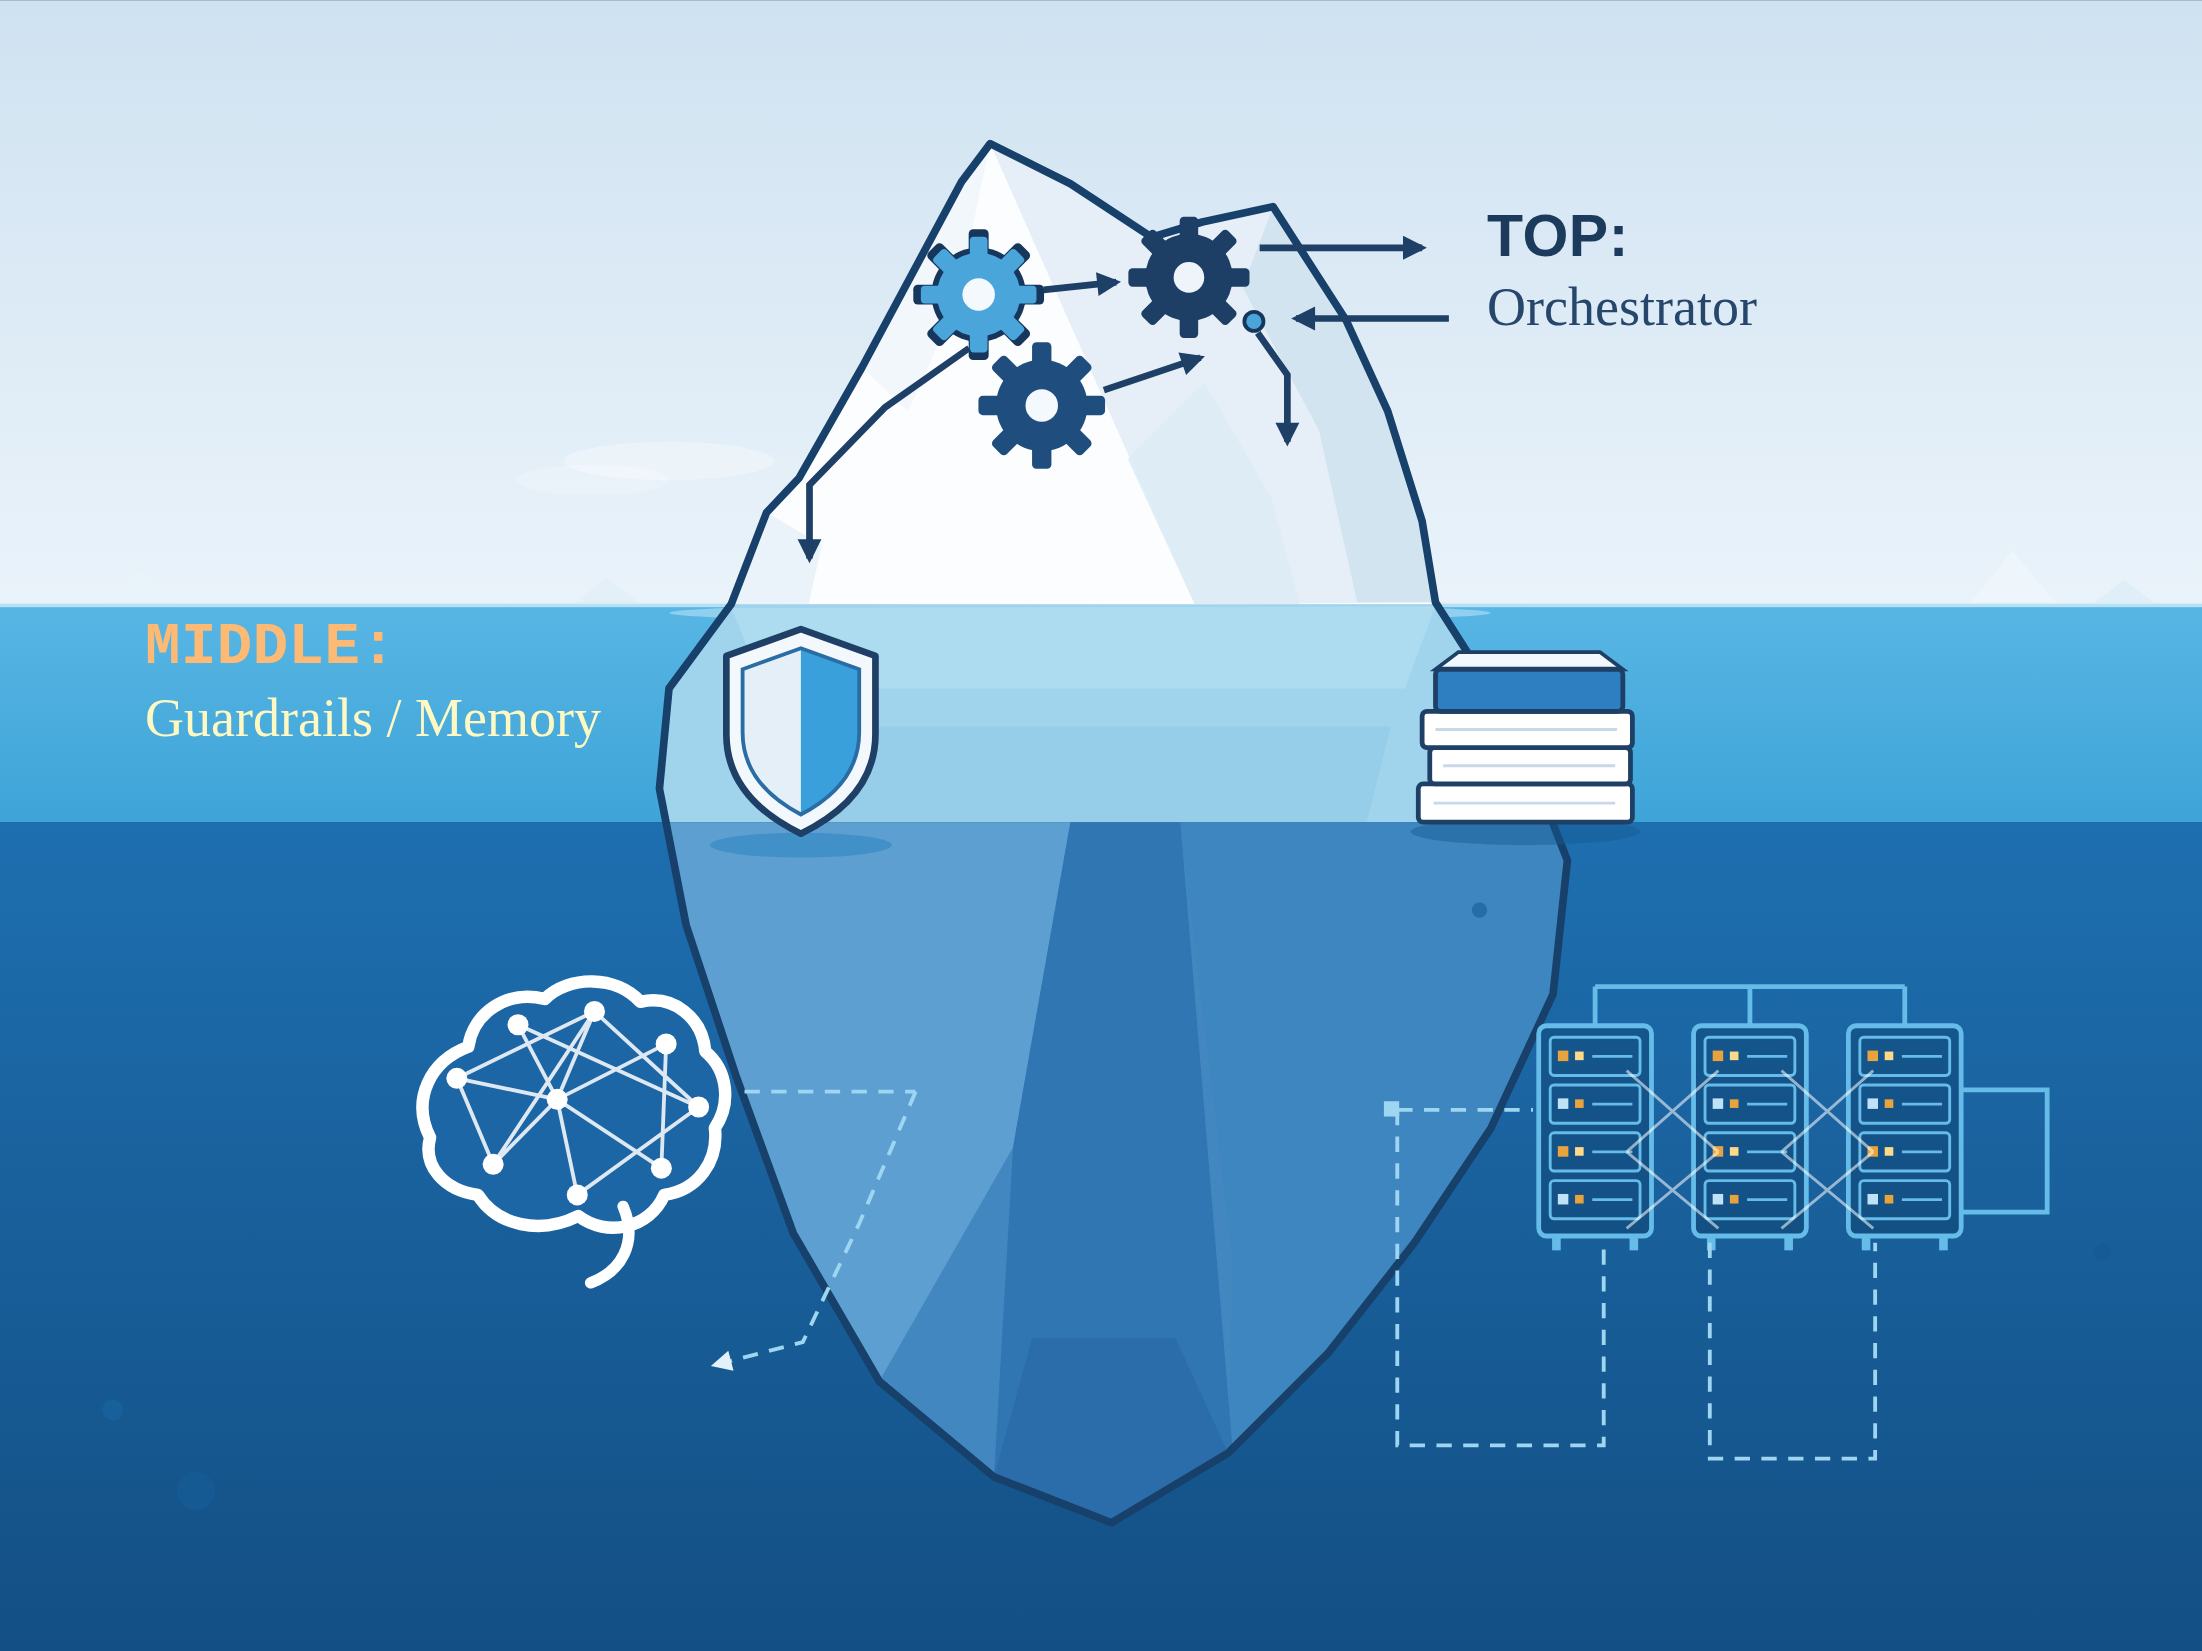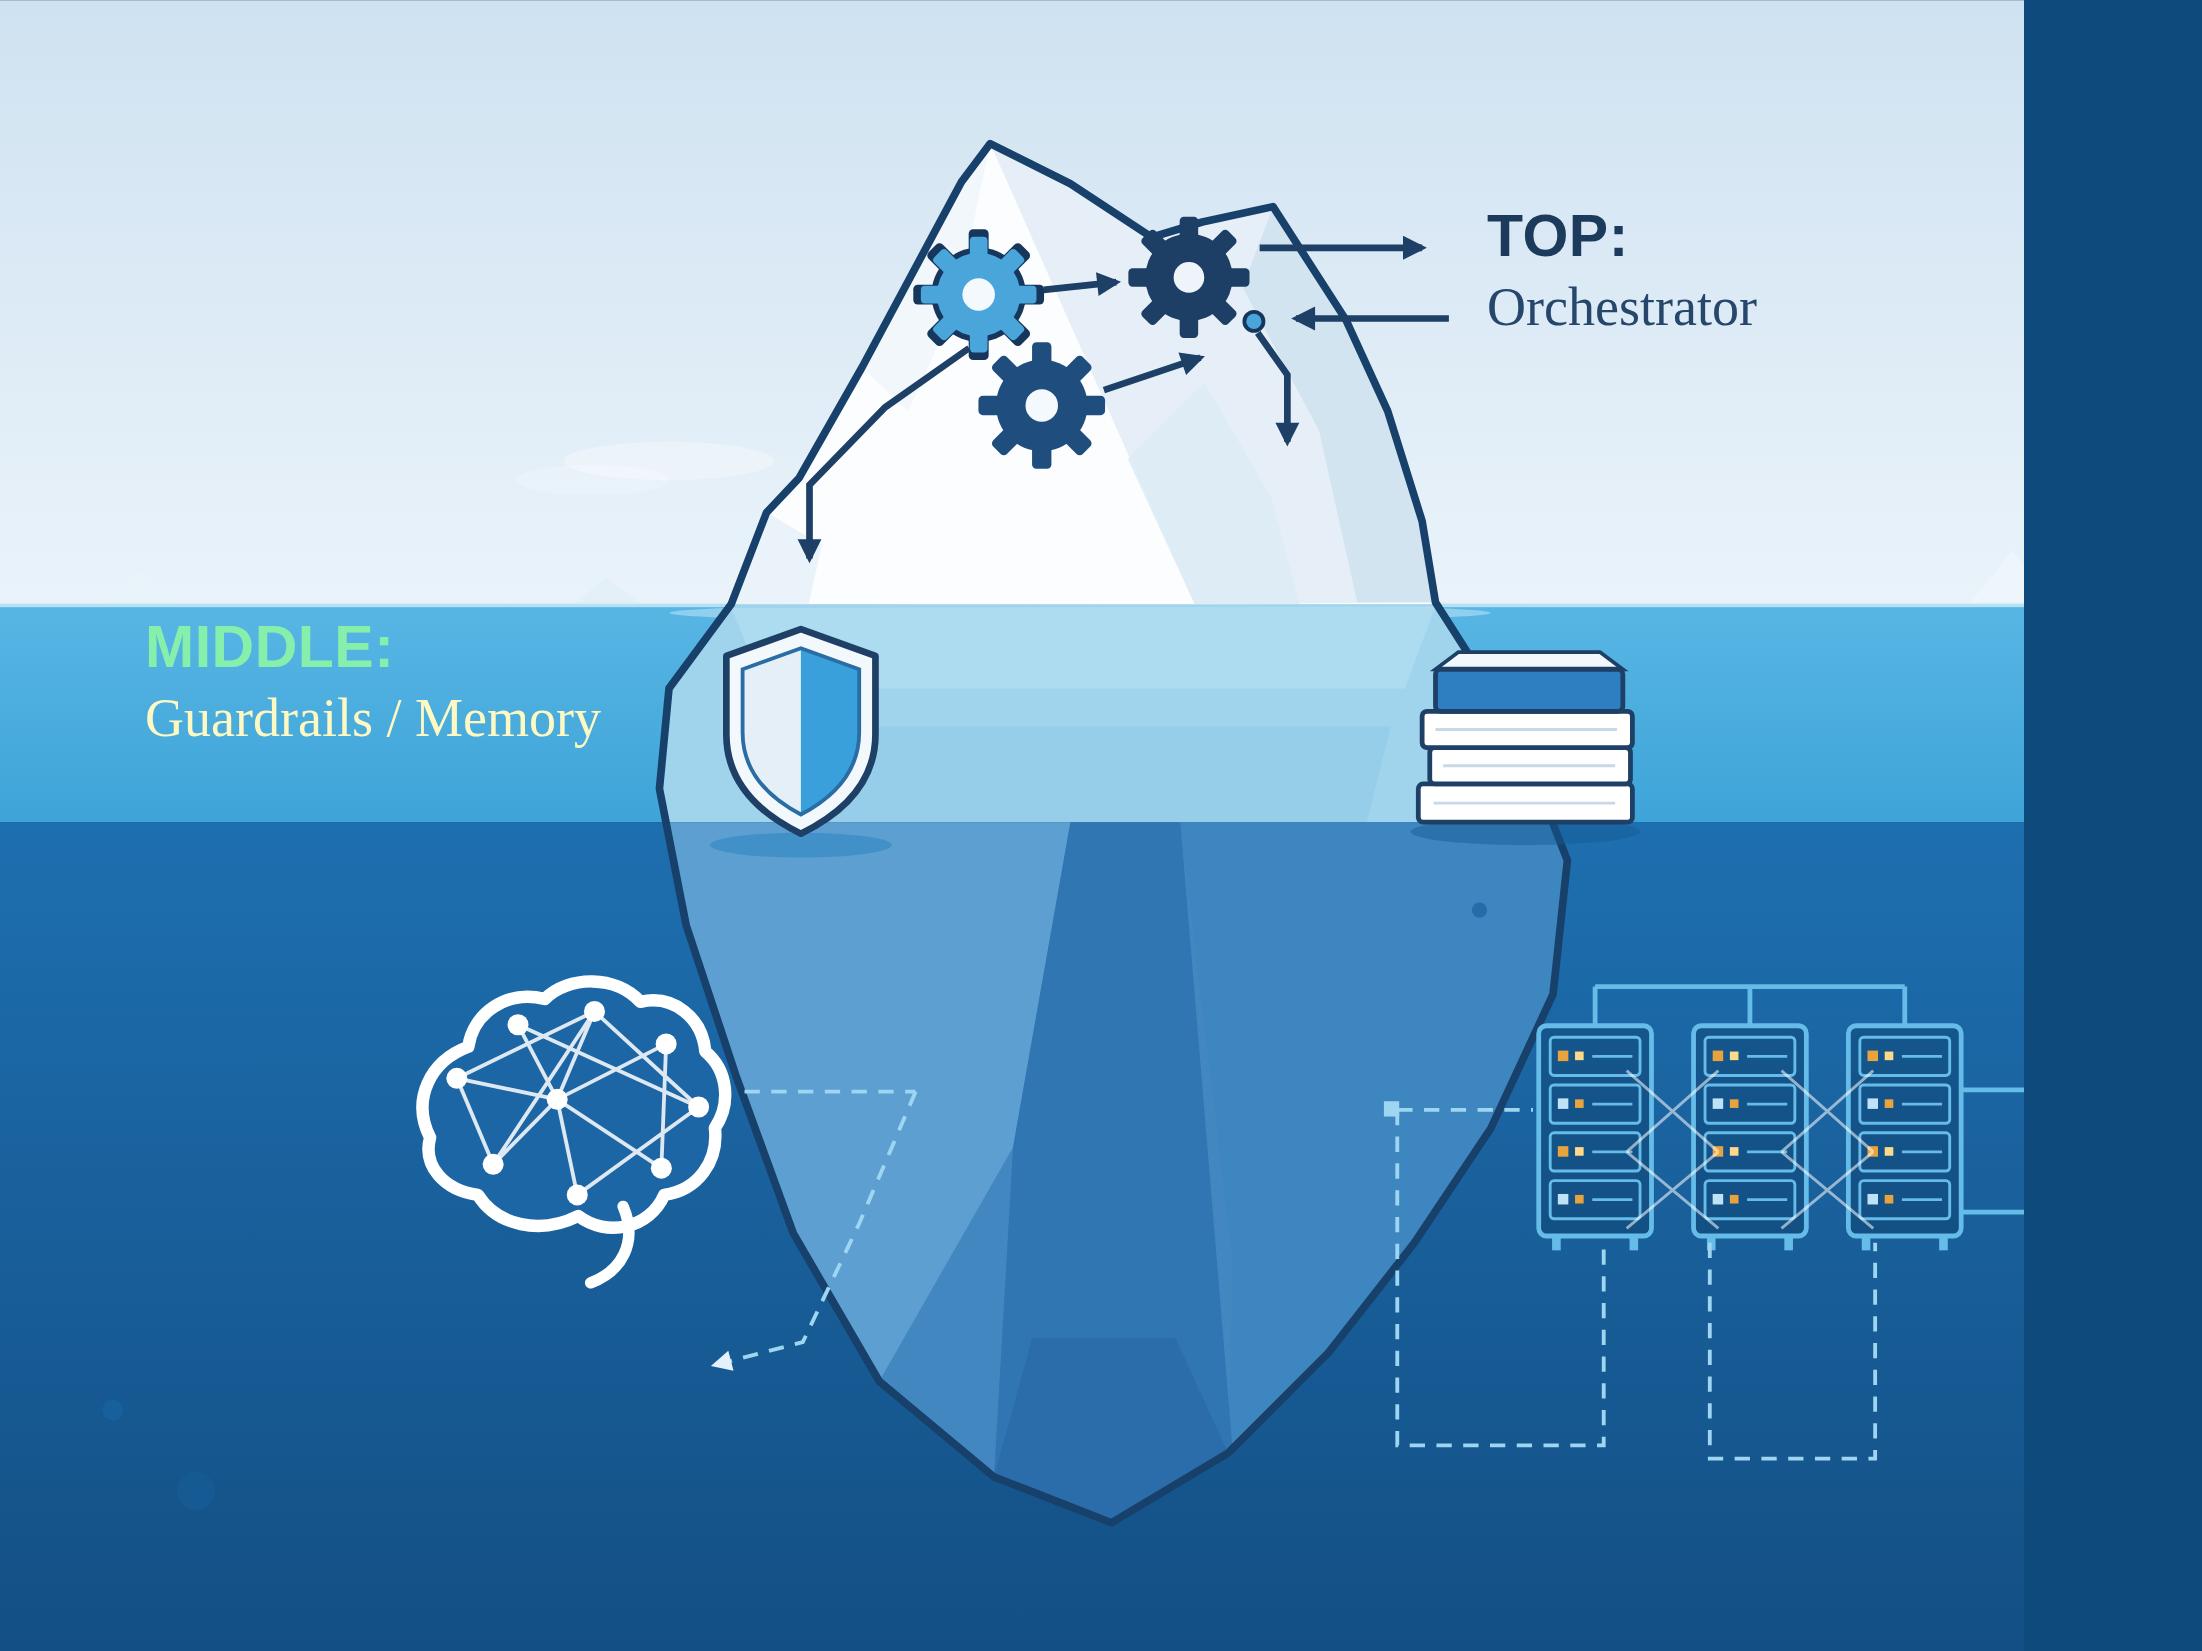--- a/index.html
+++ b/index.html
@@ -1,27 +1,27 @@
 <!DOCTYPE html>
 <html><head>
 <meta charset="utf-8">
 <style>
   html,body{margin:0;padding:0;background:#0e4a7c;}
-  .canvas{position:relative;width:2024px;height:1652px;overflow:hidden;
+  .canvas{position:relative;width:2202px;height:1652px;overflow:hidden;
           font-family:"Liberation Sans",sans-serif;}
   svg.scene{position:absolute;left:0;top:0;width:2202px;height:1652px;display:block;}
   .label{position:absolute;}
   .heading{font-weight:700;font-size:59px;line-height:1.08;letter-spacing:0.5px;}
   .sub{font-size:54px;line-height:1.15;margin-top:7.6px;font-family:Liberation Serif, serif;}
   .label-top .heading{color:#1b3a5c;}
   .label-top .sub{color:#26476b;}
   .label-top{left:1487px;top:205px;}
   .label-middle{left:145px;top:616px;}
   .label-base{left:145px;top:1289px;}
-  .label-middle .heading,.label-base .heading{color:#86efac;}
+  .label-middle .heading,.label-base .heading{color:#fdba74;font-family:Liberation Mono, monospace;}
   .label-middle .sub,.label-base .sub{color:#fef9c3;}
 </style>
 </head>
 <body>
 
 <div class="canvas">
 
 <svg class="scene" viewBox="0 0 2304 1728">
   <defs>
     <linearGradient id="skyGrad" x1="0" y1="0" x2="0" y2="1">

